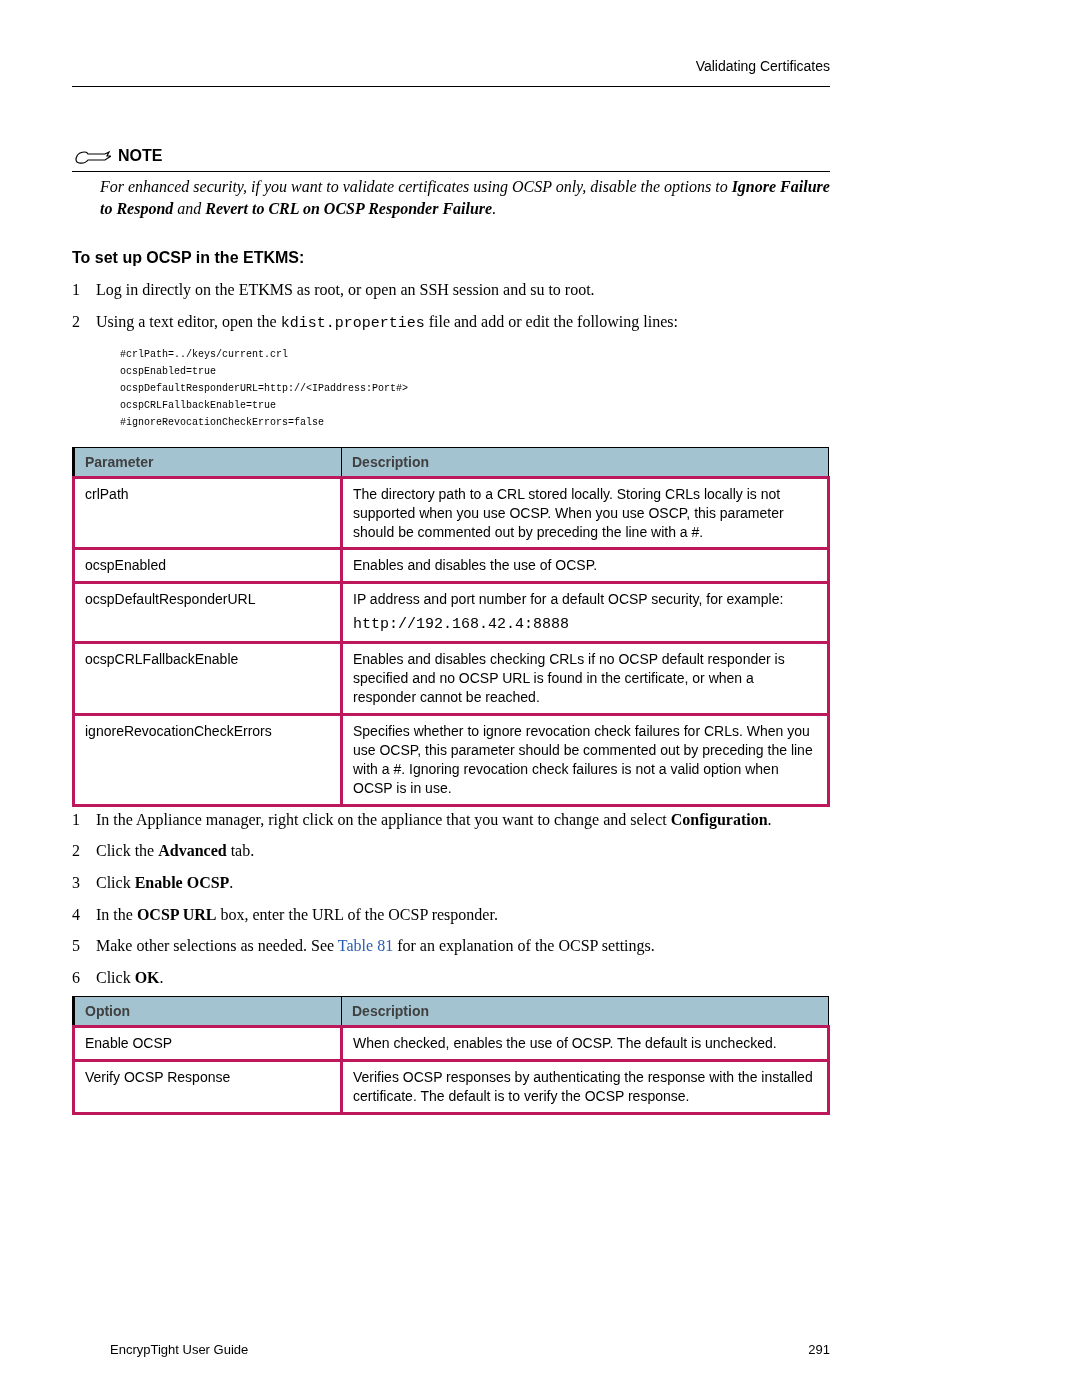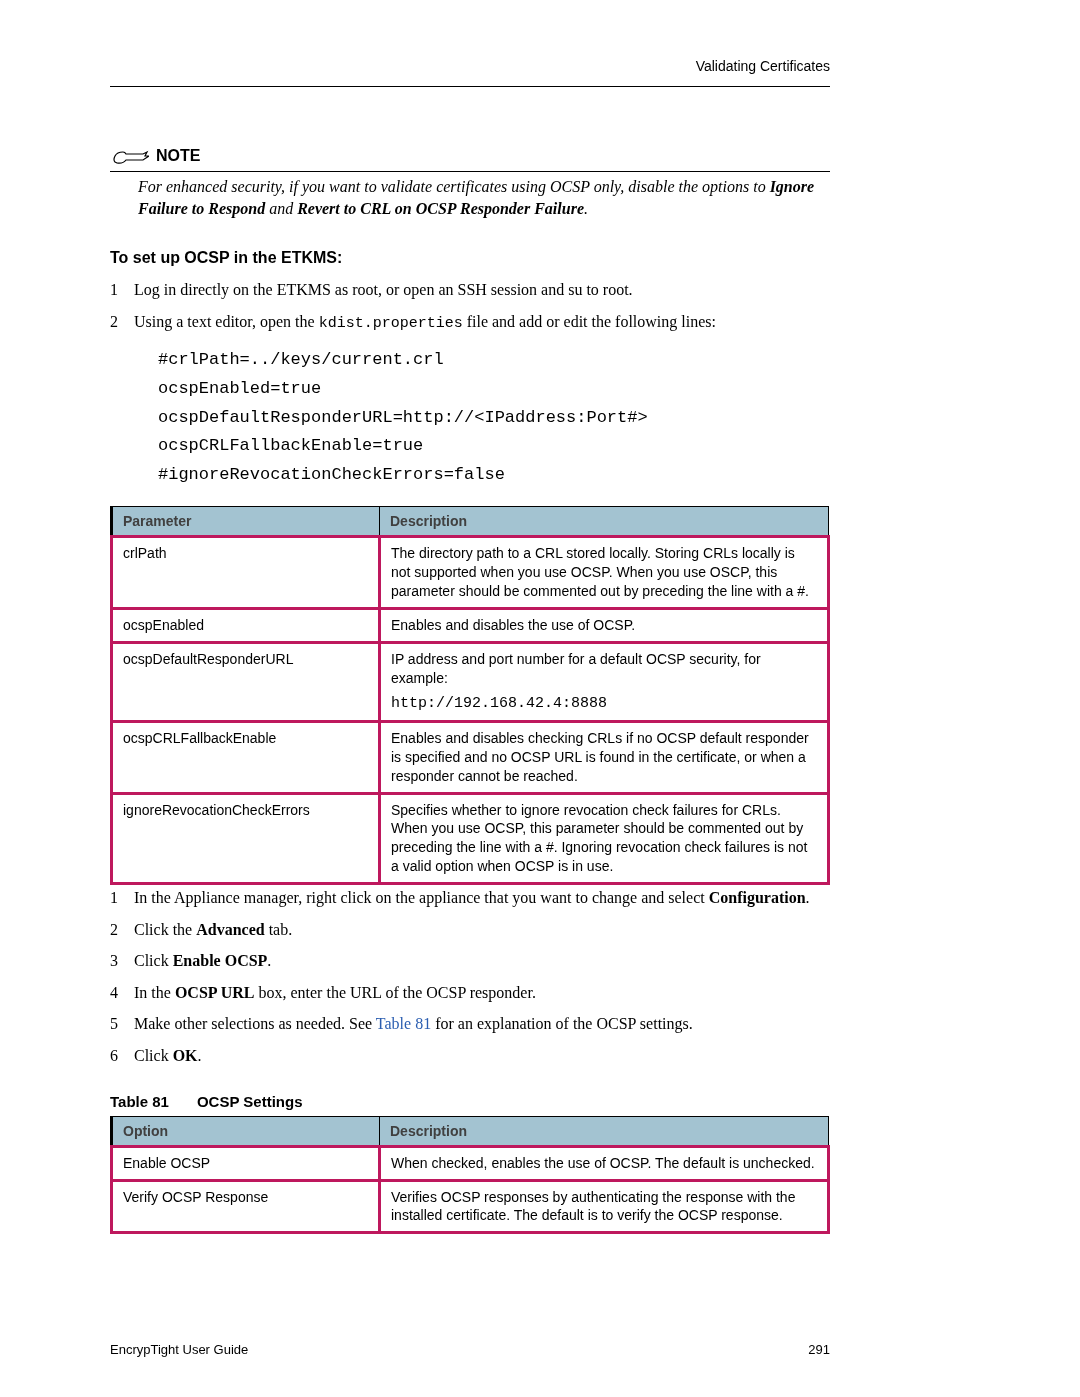--- a/index.html
+++ b/index.html
@@ -7,21 +7,21 @@
     padding: 0;
     background: #ffffff;
     font-family: "Times New Roman", Times, serif;
     color: #000;
   }
   .page {
     width: 940px;
     height: 1397px;
     position: relative;
     box-sizing: border-box;
-    padding: 58px 110px 40px 110px;
+    padding: 58px 110px 40px 72px;
   }
   .header-section {
     text-align: right;
     font-family: Arial, Helvetica, sans-serif;
     font-size: 14px;
     color: #000;
     padding-bottom: 12px;
     border-bottom: 1.5px solid #000;
     margin-bottom: 60px;
   }
@@ -70,21 +70,21 @@
     font-size: 16px;
     line-height: 1.6;
   }
   .num-list li {
     display: flex;
     margin-bottom: 6px;
   }
   .num-list .num { width: 24px; flex-shrink: 0; }
   .code-block {
     font-family: "Courier New", Courier, monospace;
-    font-size: 17px;
+    font-size: 10px;
     line-height: 1.7;
     margin-left: 24px;
     margin-top: 10px;
     margin-bottom: 10px;
     white-space: pre;
   }
   .inline-code { font-family: "Courier New", Courier, monospace; font-size: 15px; }
   .table-caption {
     font-family: Arial, Helvetica, sans-serif;
     font-weight: bold;
@@ -224,23 +224,20 @@
     <li>
       <span class="num">5</span>
       <span class="li-body"><span>Make other selections as needed. See </span><span class="link">Table 81</span><span> for an explanation of the OCSP settings.</span></span>
     </li>
     <li>
       <span class="num">6</span>
       <span class="li-body"><span>Click </span><span class="bold">OK</span><span>.</span></span>
     </li>
   </ol>
 
-  <div class="table-caption" style="margin-top:24px;">
-    <span class="tlabel">Table 81</span><span>OCSP Settings</span>
-  </div>
   <table class="doc-table table-border-left">
     <tbody>
         <tr>
       <th>Option</th>
       <th>Description</th>
     </tr>
     <tr>
       <td class="param">Enable OCSP</td>
       <td>When checked, enables the use of OCSP. The default is unchecked.</td>
     </tr>

